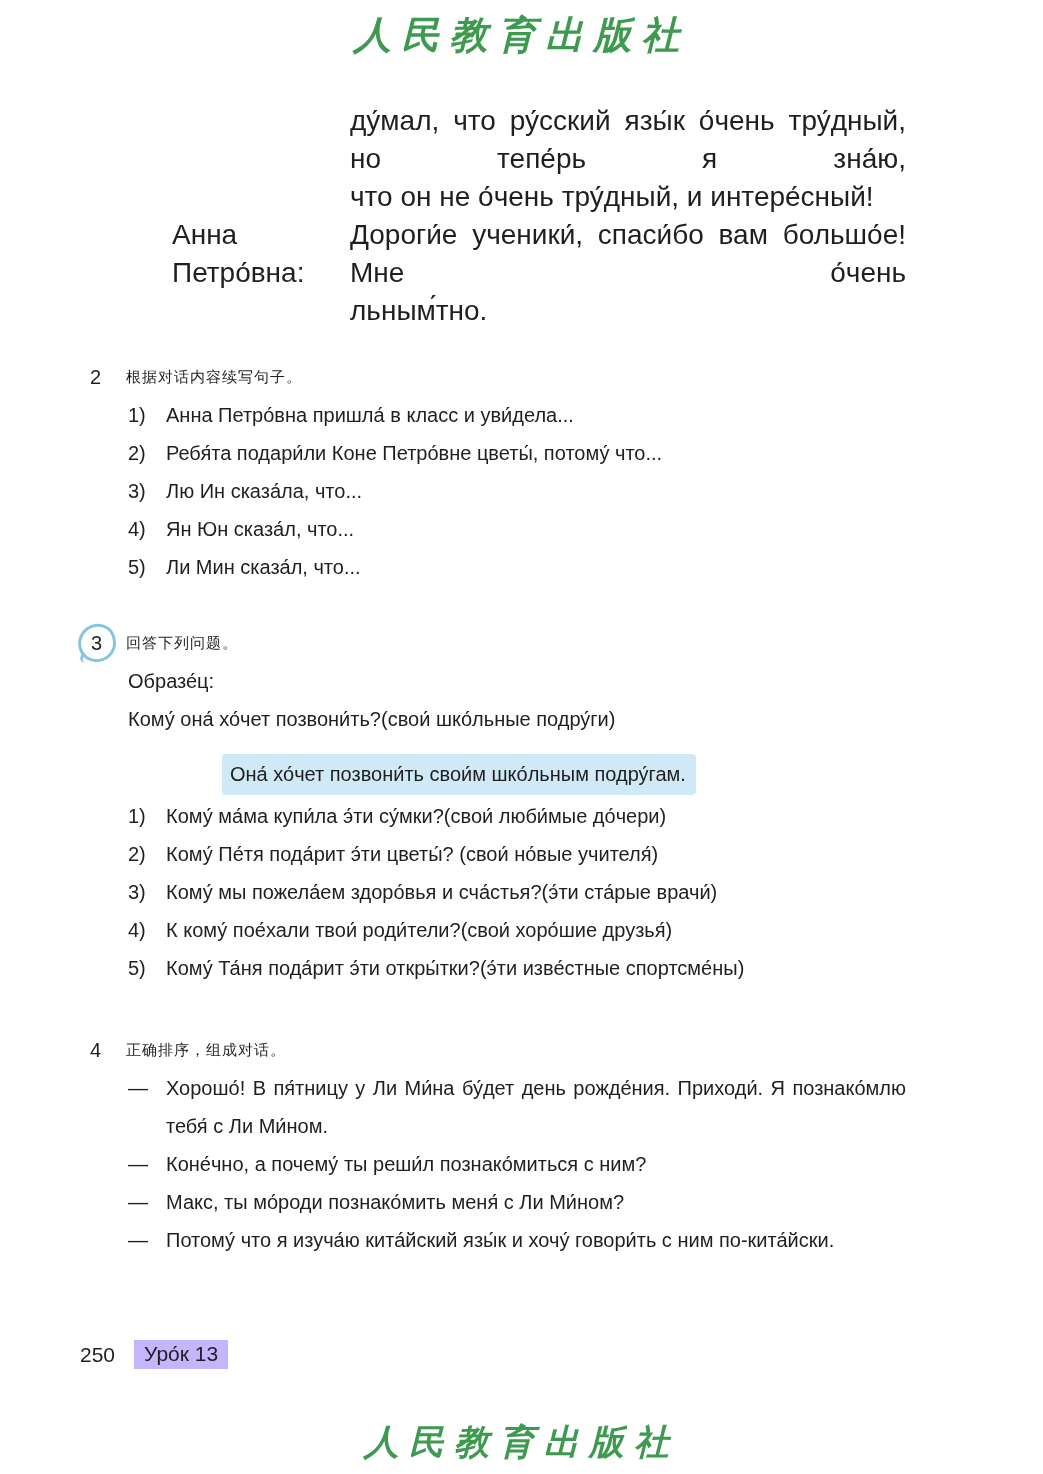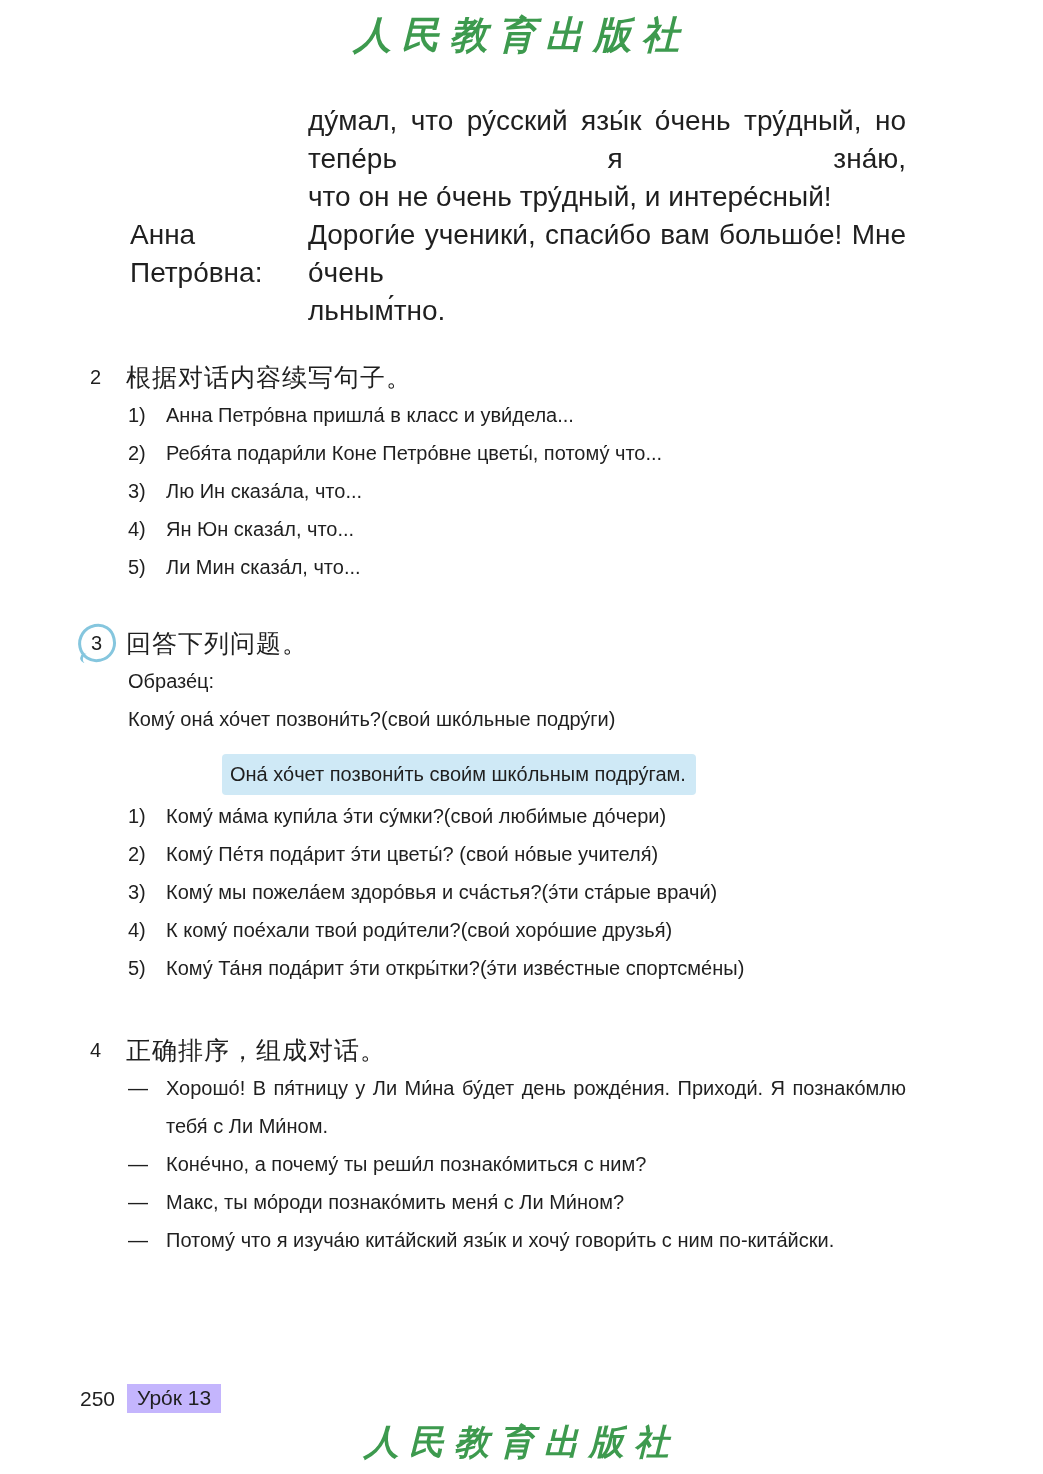--- a/index.html
+++ b/index.html
@@ -20,32 +20,32 @@
     font-style: italic;
     font-weight: bold;
     letter-spacing: 10px;
   }
   .logo-top { padding-top: 10px; font-size: 38px; height: 60px; }
   .logo-bottom { position: absolute; bottom: 8px; left: 0; right: 0; font-size: 35px; }
 
   
   .dialogue { margin: 42px 137px 0 130px; font-size: 28px; line-height: 38px; }
   .d-row { display: flex; }
-  .speaker-col { width: 178px; flex: none; }
+  .speaker-col { width: 178px; flex: none; margin-left: 42px; }
   .speech-col { flex: 1; }
   .fill { text-align: justify; text-align-last: justify; }
 
   
   .exercise { margin-left: 90px; margin-right: 137px; font-size: 20px; line-height: 38px; }
   .ex2 { margin-top: 28px; }
   .ex3 { margin-top: 38px; }
   .ex4 { margin-top: 44px; }
   .ex-header { display: flex; align-items: center; }
   .ex-num { width: 36px; flex: none; font-size: 20px; }
-  .ex-title { font-size: 25px; letter-spacing: 1px; }
+  .ex-title { font-size: 15px; letter-spacing: 1px; }
   .ex-item { display: flex; margin-left: 38px; }
   .item-num { width: 38px; flex: none; }
   .item-text { flex: 1; }
   .just { text-align: justify; }
 
   
   .ex3 .ex-header { margin-left: -12px; }
   .badge {
     width: 38px; height: 38px; flex: none;
     border: 3px solid #85c6de;
@@ -72,22 +72,22 @@
   .answer-hl {
     display: inline-block;
     background: #cfe9f6;
     border-radius: 4px;
     padding: 1px 10px 2px 8px;
   }
 
   
   .footer {
     position: absolute;
-    top: 1384px; left: 80px;
-    display: flex; align-items: center; gap: 12px;
+    top: 1340px; left: 80px;
+    display: flex; align-items: center; gap: 19px;
     font-size: 21px;
   }
   .lesson-hl { background: #c4b5fd; padding: 2px 10px 3px 10px; }
 </style>
 </head>
 <body>
 
 <div class="page">
 
   <div class="logo logo-top">人民教育出版社</div>

